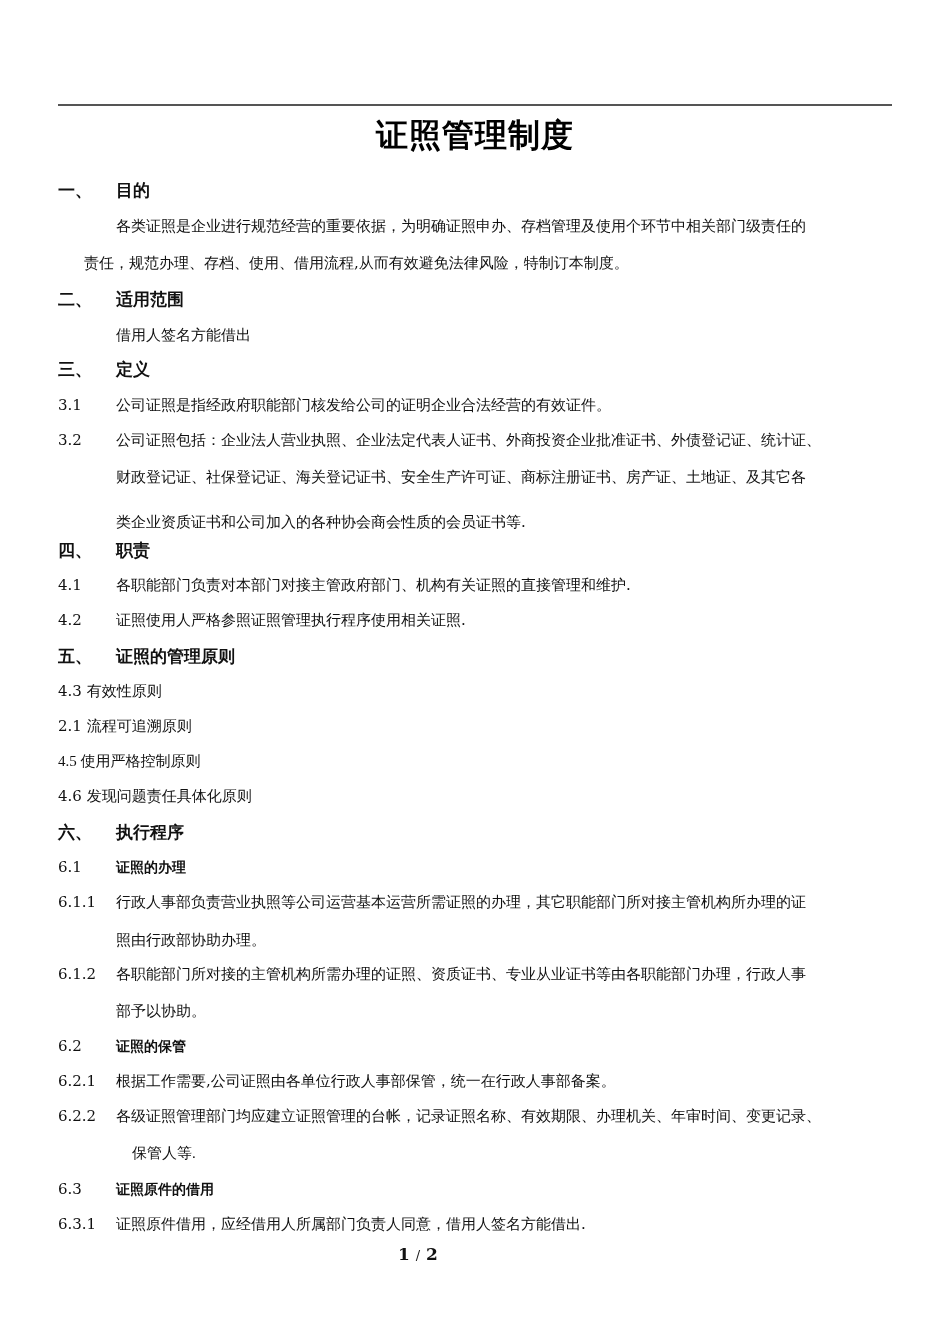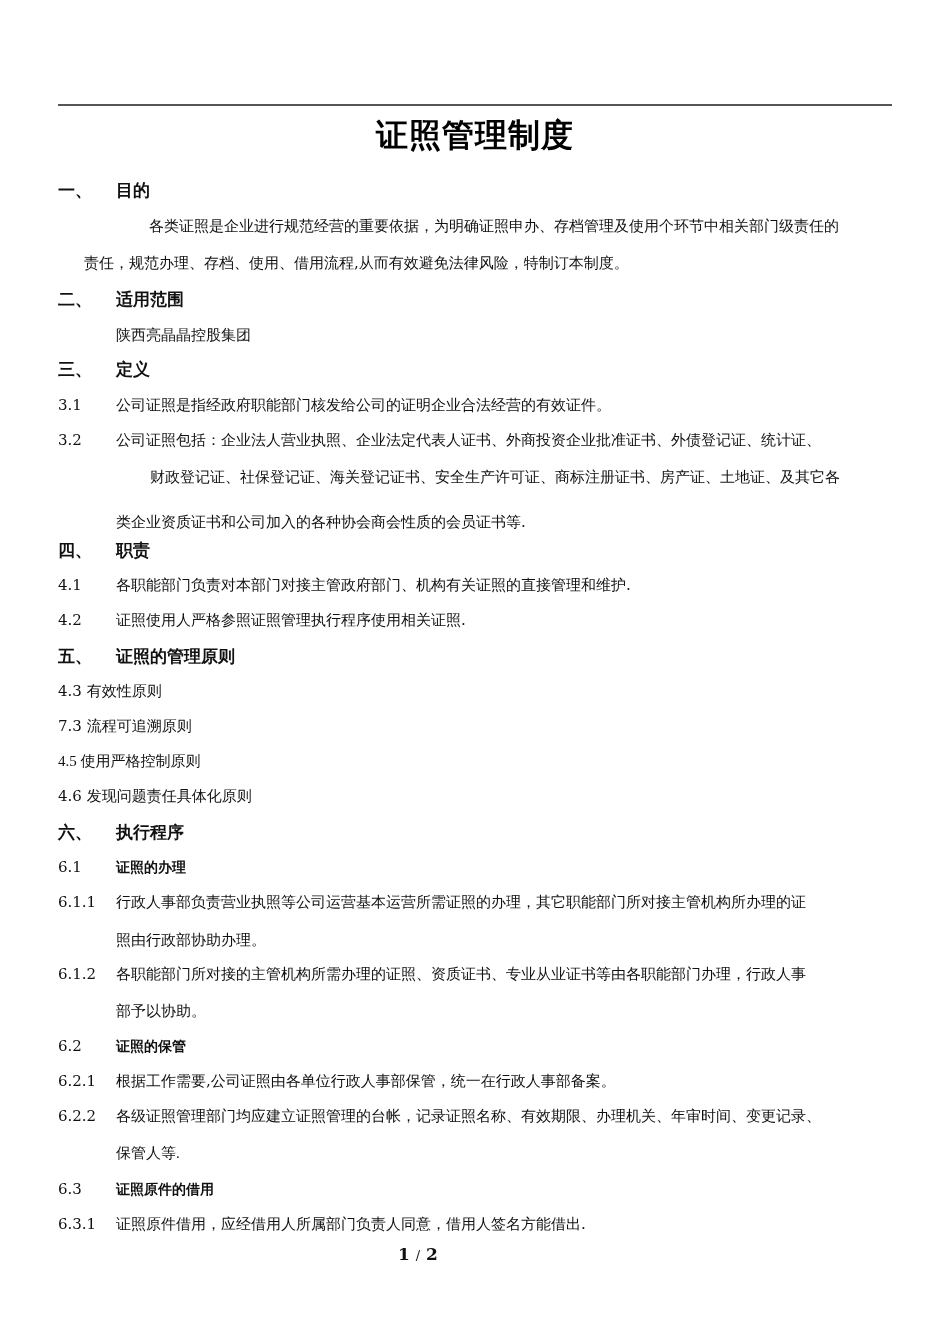--- a/index.html
+++ b/index.html
@@ -22,42 +22,42 @@
 <body>
 
 <div>
   <div class="rule"></div>
   <div class="title">证照管理制度</div>
 
   <div class="line h1" style="top:180px;">
     <span class="num">一、</span>
     <span class="txt">目的</span>
   </div>
-  <div class="line" style="top:216px; left:116px;margin-left:33px;">各类证照是企业进行规范经营的重要依据，为明确证照申办、存档管理及使用个环节中相关部门级责任的</div>
+  <div class="line" style="top:216px; left:116px;">各类证照是企业进行规范经营的重要依据，为明确证照申办、存档管理及使用个环节中相关部门级责任的</div>
   <div class="line" style="top:253px; left:84px;">责任，规范办理、存档、使用、借用流程,从而有效避免法律风险，特制订本制度。</div>
 
   <div class="line h1" style="top:289px;">
     <span class="num">二、</span>
     <span class="txt">适用范围</span>
   </div>
-  <div class="line" style="top:325px; left:116px;">陕西亮晶晶控股集团</div>
+  <div class="line" style="top:325px; left:116px;">借用人签名方能借出</div>
 
   <div class="line h1" style="top:359px;">
     <span class="num">三、</span>
     <span class="txt">定义</span>
   </div>
   <div class="line" style="top:395px;">
     <span class="num">3.1</span>
     <span class="txt">公司证照是指经政府职能部门核发给公司的证明企业合法经营的有效证件。</span>
   </div>
   <div class="line" style="top:430px;">
     <span class="num">3.2</span>
     <span class="txt">公司证照包括：企业法人营业执照、企业法定代表人证书、外商投资企业批准证书、外债登记证、统计证、</span>
   </div>
-  <div class="line" style="top:467px; left:116px;margin-left:34px;">财政登记证、社保登记证、海关登记证书、安全生产许可证、商标注册证书、房产证、土地证、及其它各</div>
+  <div class="line" style="top:467px; left:116px;">财政登记证、社保登记证、海关登记证书、安全生产许可证、商标注册证书、房产证、土地证、及其它各</div>
   <div class="line" style="top:512px; left:116px;">类企业资质证书和公司加入的各种协会商会性质的会员证书等.</div>
 
   <div class="line h1" style="top:540px;">
     <span class="num">四、</span>
     <span class="txt">职责</span>
   </div>
   <div class="line" style="top:575px;">
     <span class="num">4.1</span>
     <span class="txt">各职能部门负责对本部门对接主管政府部门、机构有关证照的直接管理和维护.</span>
   </div>
@@ -68,21 +68,21 @@
 
   <div class="line h1" style="top:646px;">
     <span class="num">五、</span>
     <span class="txt">证照的管理原则</span>
   </div>
   <div class="line" style="top:681px; left:58px;">
     <span>4.3</span>
     <span>有效性原则</span>
   </div>
   <div class="line" style="top:716px; left:58px;">
-    <span>7.3</span>
+    <span>2.1</span>
     <span>流程可追溯原则</span>
   </div>
   <div class="line" style="top:751px; left:58px;font-family:Liberation Serif, serif;">
     <span>4.5</span>
     <span>使用严格控制原则</span>
   </div>
   <div class="line" style="top:786px; left:58px;">
     <span>4.6</span>
     <span>发现问题责任具体化原则</span>
   </div>
@@ -112,21 +112,21 @@
     <span class="txt h2">证照的保管</span>
   </div>
   <div class="line" style="top:1071px;">
     <span class="num">6.2.1</span>
     <span class="txt">根据工作需要,公司证照由各单位行政人事部保管，统一在行政人事部备案。</span>
   </div>
   <div class="line" style="top:1106px;">
     <span class="num">6.2.2</span>
     <span class="txt">各级证照管理部门均应建立证照管理的台帐，记录证照名称、有效期限、办理机关、年审时间、变更记录、</span>
   </div>
-  <div class="line" style="top:1143px; left:116px;font-family:Liberation Serif, serif;">保管人等.</div>
+  <div class="line" style="top:1143px; left:132px;font-family:Liberation Serif, serif;">保管人等.</div>
 
   <div class="line" style="top:1179px;">
     <span class="num">6.3</span>
     <span class="txt h2">证照原件的借用</span>
   </div>
   <div class="line" style="top:1214px;">
     <span class="num">6.3.1</span>
     <span class="txt">证照原件借用，应经借用人所属部门负责人同意，借用人签名方能借出.</span>
   </div>
 

